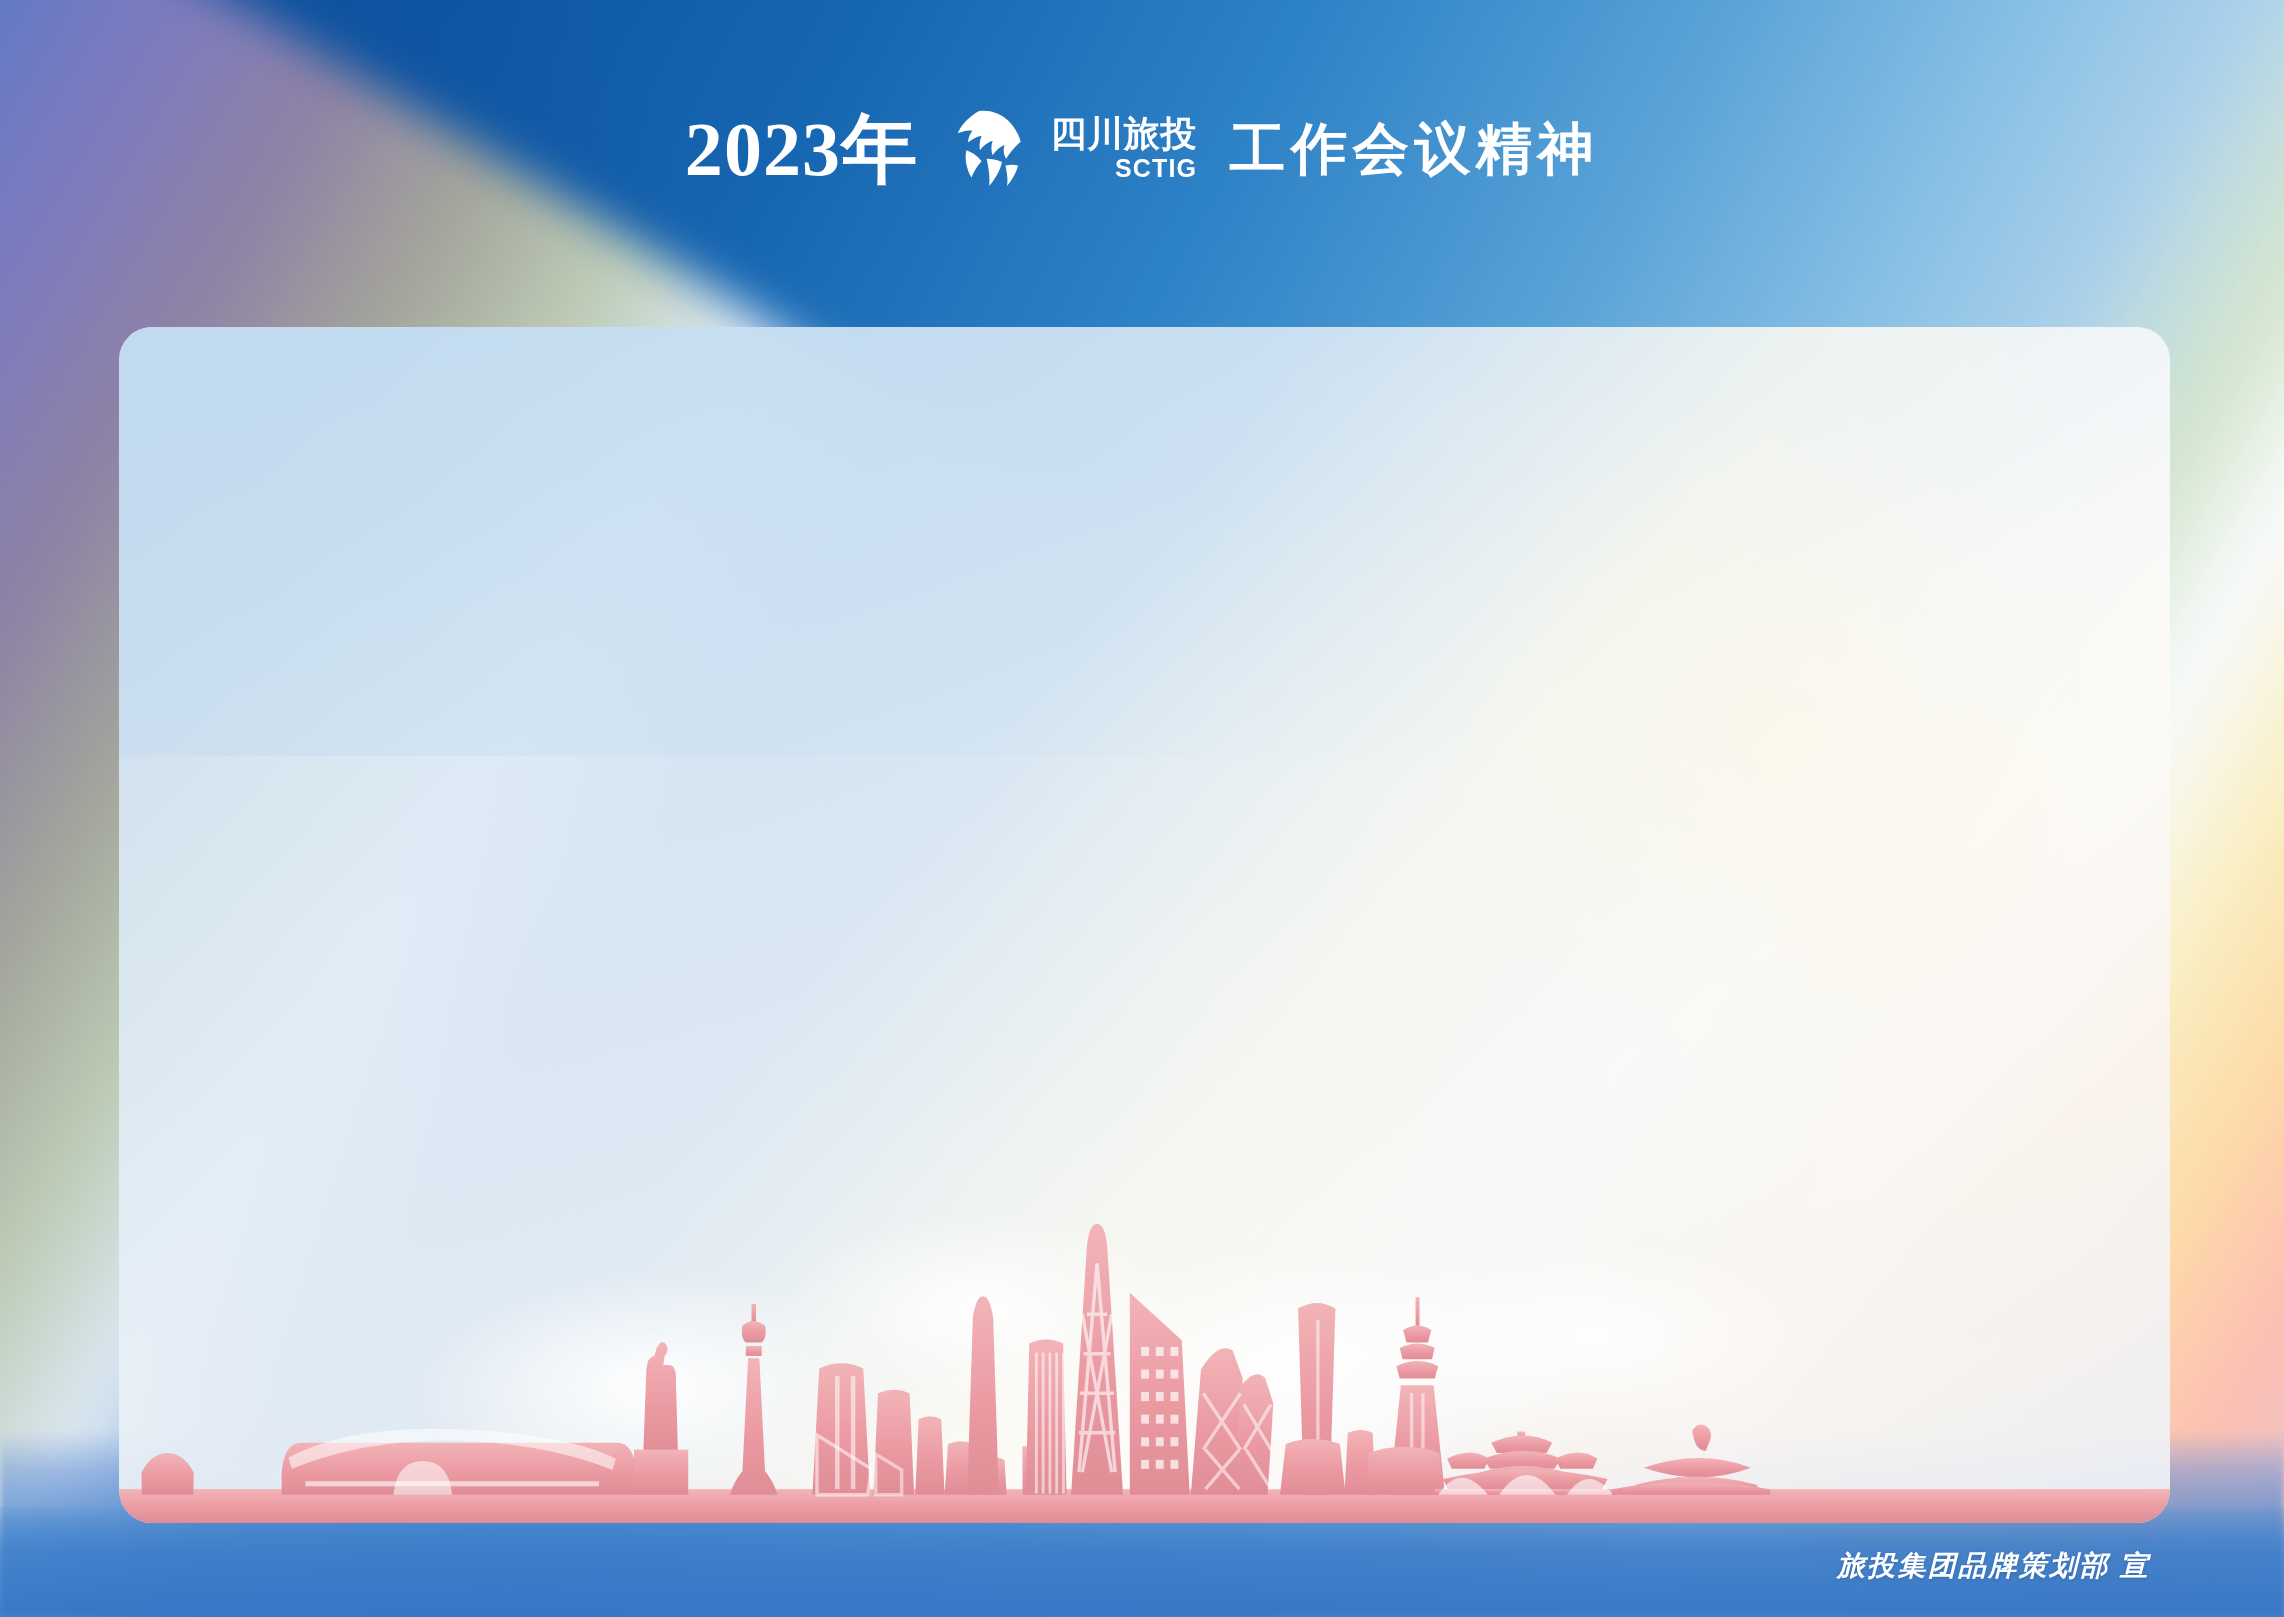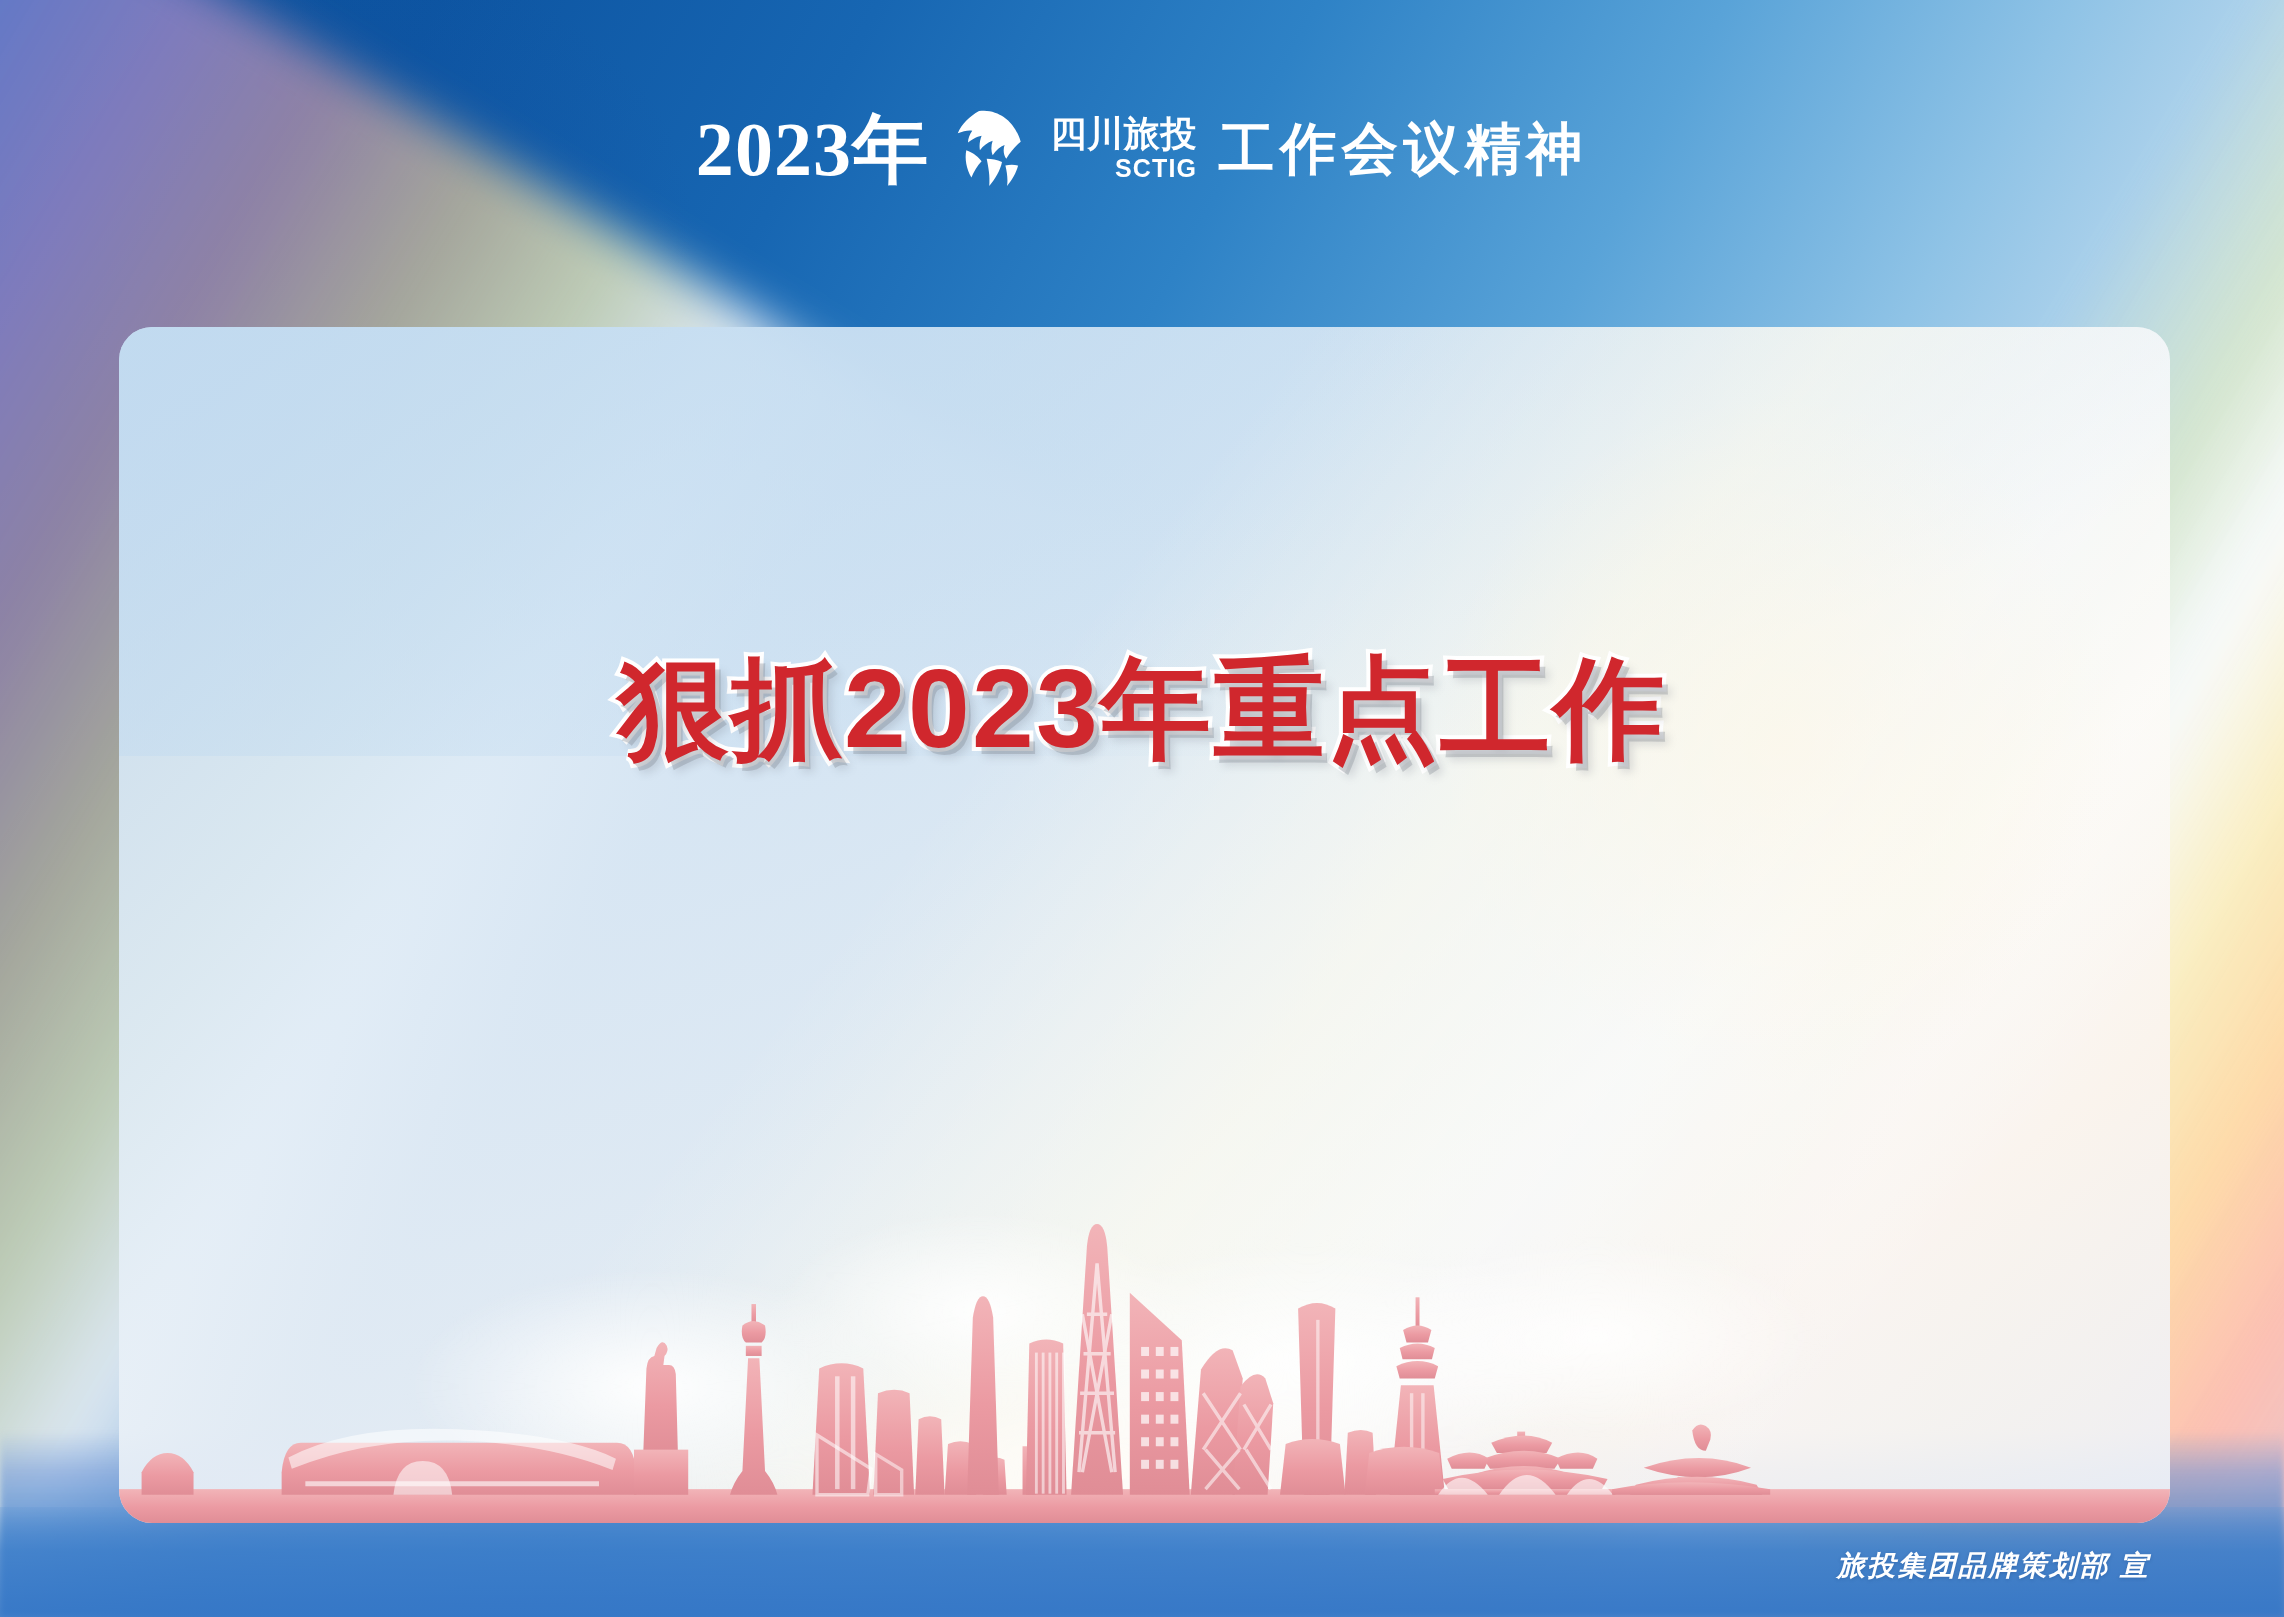--- a/index.html
+++ b/index.html
@@ -88,21 +88,21 @@
   .bg-glow-tl{
     position:absolute;left:-169px;top:-169px;width:1016px;height:791px;
     background:radial-gradient(closest-side, rgba(20,80,160,.45), rgba(20,80,160,0) 70%);
   }
 
   
   .header{
     position:absolute;top:89px;left:0;right:0;
     height:119px;
     display:flex;align-items:center;justify-content:center;
-    gap:8px;
+    gap:19px;
   }
   .header-year{
     font-family:"Liberation Serif", serif;
     font-weight:700;
     font-size:76px;
     color:#ffffff;
     letter-spacing:1.1px;
     line-height:1;
     white-space:nowrap;
   }
@@ -389,19 +389,18 @@
         <path d="M2786 396 q10 -16 24 -8 q12 8 8 24 l-8 20 q-20 0 -24 -36 Z"></path>
         <path d="M2700 462 q100 -34 190 0 q-90 34 -190 0 Z"></path>
         <path d="M2762 478 q-30 16 4 26 q30 8 70 -6"></path>
         <path d="M2686 492 q110 -28 214 0 l10 18 h-234 Z"></path>
         <path d="M2644 500 q130 -24 280 0 v10 h-280 Z"></path>
       </g>
     </svg>
   </div>
 
   <div class="title-wrap">
-    <span class="title-line l1">狠抓2023年重点工作</span>
   </div>
 
   <div class="credit">旅投集团品牌策划部  宣</div>
 
 </div>
 
 
 </body></html>

